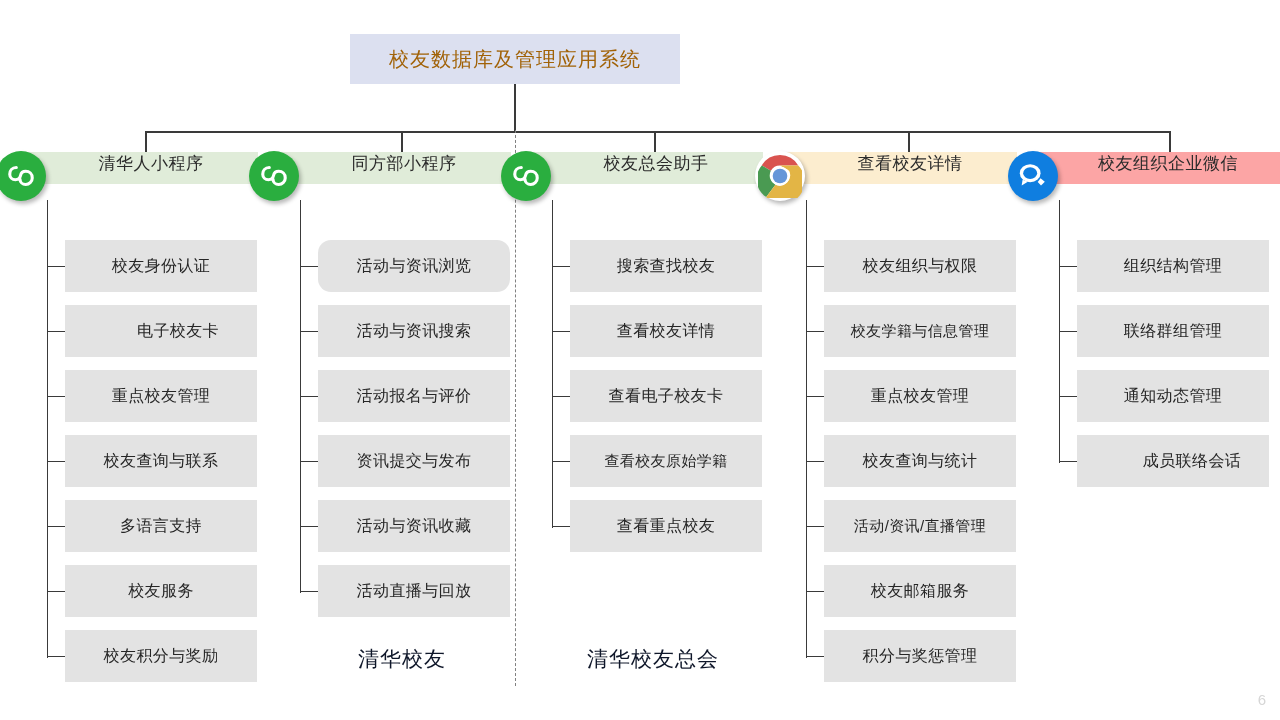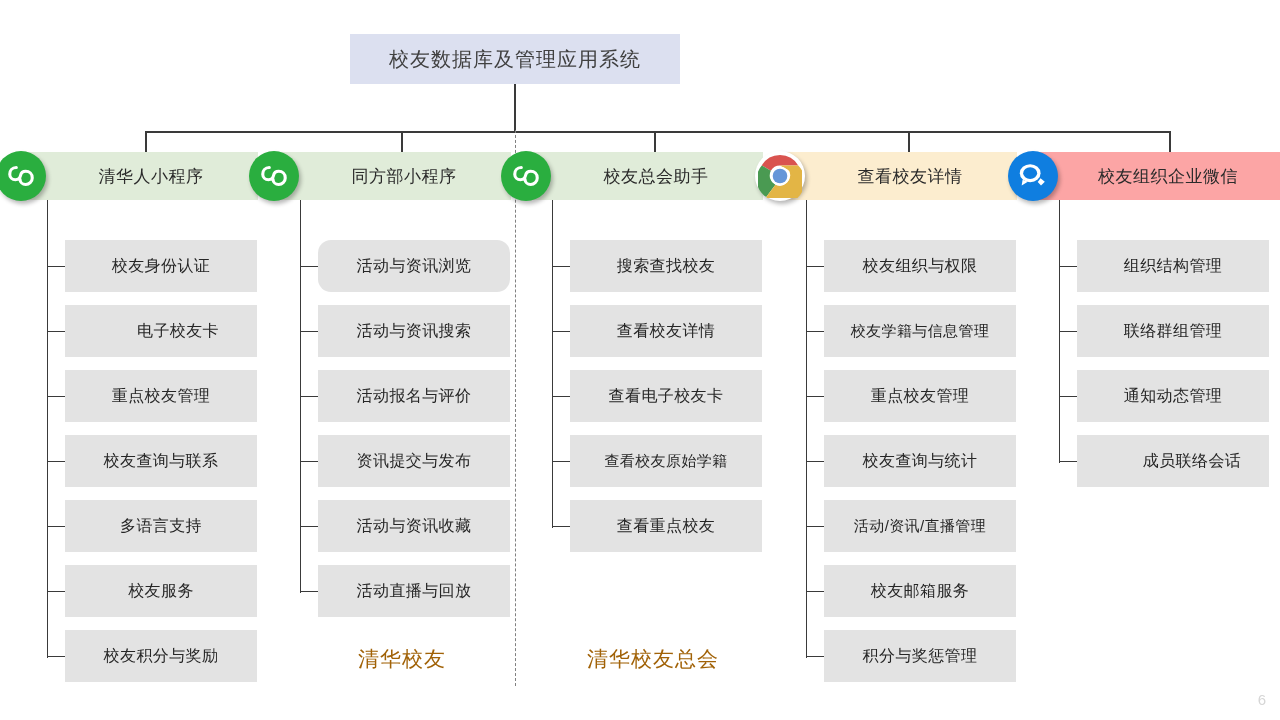--- a/index.html
+++ b/index.html
@@ -25,21 +25,21 @@
     position: absolute;
     left: 350px;
     top: 34px;
     width: 330px;
     height: 50px;
     background: #dce0f0;
     display: flex;
     align-items: center;
     justify-content: center;
     font-size: 20px;
-    color: #404040;
+    color: #a16207;
     letter-spacing: 1px;
   }
 
   
   .line {
     position: absolute;
     background: #3a3a3a;
   }
   .v-line { width: 1.6px; }
   .h-line { height: 1.6px; }
@@ -63,23 +63,23 @@
     left: 515px;
     top: 130px;
     width: 0;
     height: 556px;
     border-left: 1.6px dashed #808080;
   }
 
   
   .col-head {
     position: absolute;
-    height: 48px;
+    height: 32px;
     display: flex;
-    align-items: center;
+    align-items: flex-start;
     box-sizing: border-box;
     font-family: Liberation Mono, monospace;
   }
   .col-head .head-label {
     flex: 1;
     text-align: center;
     font-size: 17px;
     color: #2b2b2b;
     padding-left: 22px;
     letter-spacing: 0.5px;
@@ -119,21 +119,21 @@
     color: #262626;
     letter-spacing: 0.4px;
     box-sizing: border-box;
   }
   .leaf.narrowtext { font-size: 15px; }
 
   
   .caption {
     position: absolute;
     font-size: 21px;
-    color: #a16207;
+    color: #0f172a;
     letter-spacing: 1px;
   }
 
   
   .page-num {
     position: absolute;
     right: 14px;
     bottom: 12px;
     font-size: 15px;
     color: #d6d6d6;

